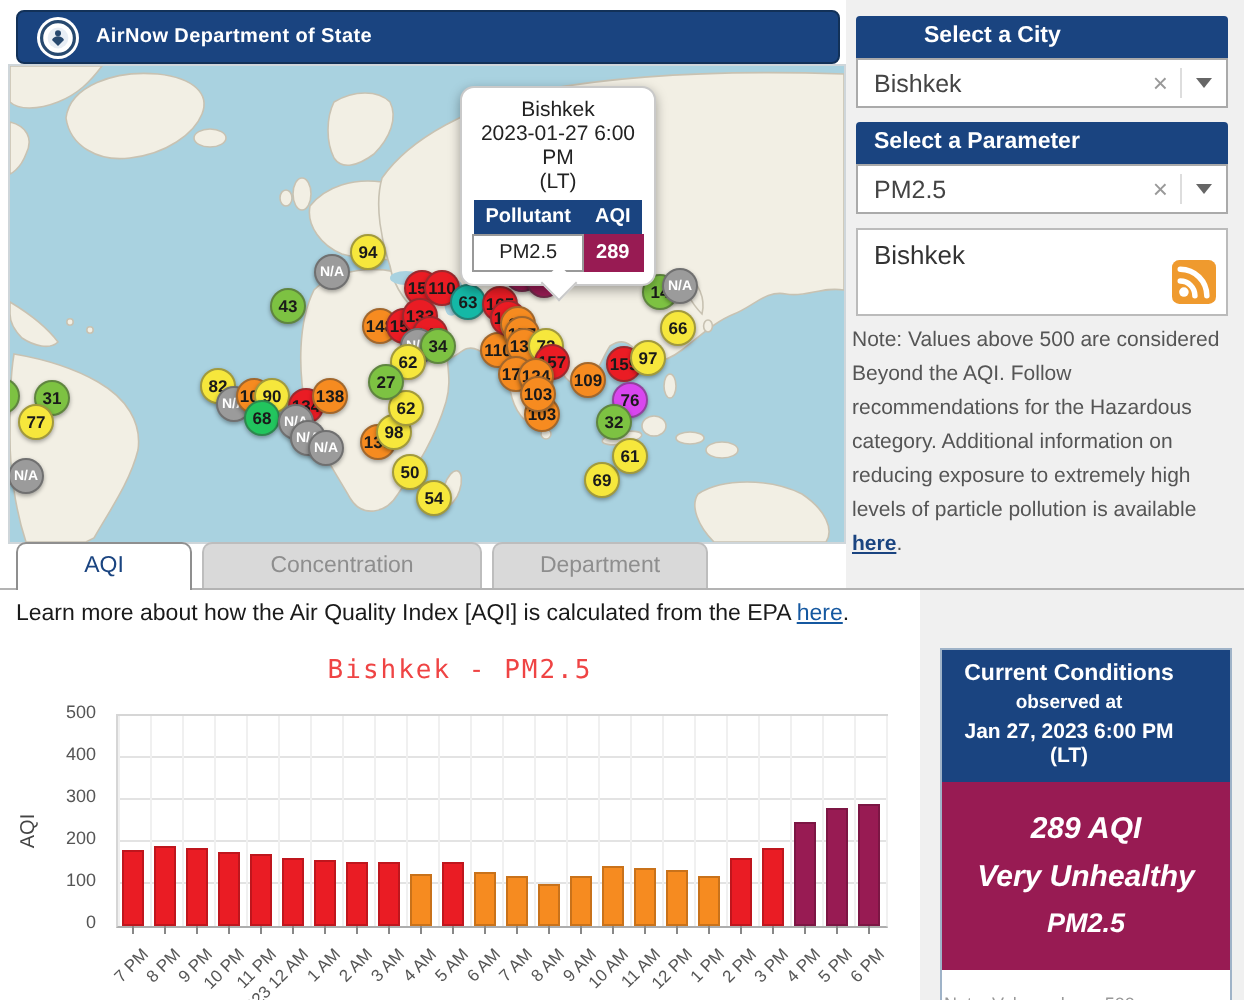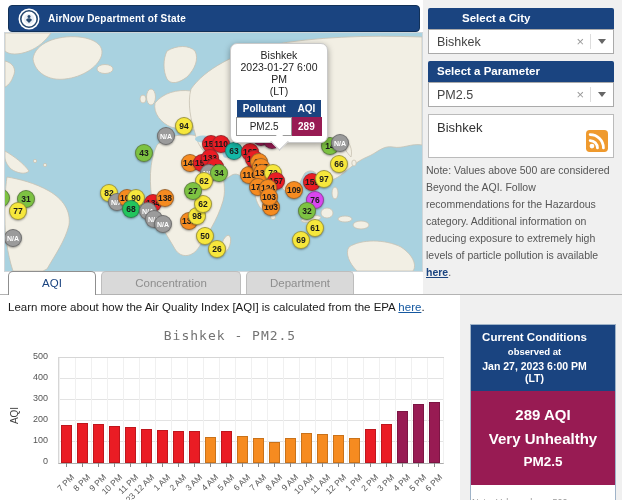--- a/index.html
+++ b/index.html
@@ -70,39 +70,39 @@
     background:#d9d9d9;color:#8e8e8e;box-sizing:border-box;cursor:pointer;
   }
   .tab.active{background:#ffffff;color:#1a4480;border-color:#8f8f8f;position:relative;z-index:4;height:24px;}
   .tabs-divider{left:0;top:294px;width:622px;border-top:1px solid #b3b3b3;}
   .content-bg{left:0;top:295px;width:460px;height:205px;background:#ffffff;}
   .learn{left:8px;top:301px;font-size:11.5px;color:#1a1a1a;background:#fff;}
   .learn a{color:#1558a0;text-decoration:underline;cursor:pointer;}
   
   .chart{left:4px;top:318px;width:452px;height:182px;background:#fff;}
   .chart-title{position:absolute;left:0;top:10px;width:452px;text-align:center;
-    font-family:"DejaVu Sans Mono",monospace;font-size:13px;color:#737373;letter-spacing:1px;}
+    font-family:"DejaVu Sans Mono",monospace;font-size:13px;color:#ef4444;letter-spacing:1px;}
   .y-axis-label{position:absolute;left:2px;top:92px;font-size:10px;color:#444;transform:rotate(-90deg);}
   .y-ticks{position:absolute;left:22px;top:39px;width:26px;height:105px;}
   .ytick{position:absolute;right:4px;font-size:9px;color:#555;}
   .plot{position:absolute;left:54px;top:39px;width:384px;height:105px;border:1px solid #d6d6d6;border-bottom:1px solid #adadad;background:#fff;box-sizing:content-box;}
   .gridline{position:absolute;left:0;width:100%;height:1px;background:#e3e3e3;}
   .vgrid{position:absolute;top:0;width:1px;height:100%;background:#f0f0f0;}
   .bar{position:absolute;bottom:0;width:11px;border:1px solid rgba(0,0,0,.18);box-sizing:border-box;}
   .x-labels{position:absolute;left:54px;top:145px;width:384px;height:37px;}
   .xtick{position:absolute;top:0;width:1px;height:4px;background:#888;}
   .xlab{position:absolute;top:9px;white-space:nowrap;font-size:8.5px;color:#555;
     transform-origin:0 0;transform:rotate(-45deg) translateX(-100%);}
   
   .cc-panel{left:470px;top:324px;width:146px;border:1px solid #9fb3c8;background:#fff;box-sizing:border-box;}
   .cc-head{background:#1a4480;color:#fff;text-align:center;padding:6px 20px 7px 3px;}
   .cc-head .l1{font-size:11.5px;font-weight:bold;}
   .cc-head .l2{font-size:9.5px;font-weight:bold;margin-top:3px;}
   .cc-head .l3{font-size:10.5px;font-weight:bold;margin-top:3px;}
-  .cc-aqi{background:#981b53;color:#fff;text-align:center;padding:15px 3px 16px 3px;}
+  .cc-aqi{background:#981b53;color:#fff;text-align:center;padding:15px 3px 16px 3px;font-style:italic;}
   .cc-aqi .a1{font-size:15px;font-weight:bold;}
   .cc-aqi .a2{font-size:15px;font-weight:bold;margin-top:7px;}
   .cc-aqi .a3{font-size:13.5px;font-weight:bold;margin-top:7px;}
   .cc-health{padding:7px 6px 8px 6px;text-align:center;}
   .cc-health .ht{font-size:10.5px;font-weight:bold;color:#222;}
   .cc-health .hb{font-size:10px;color:#555;text-align:left;line-height:1.5;margin-top:6px;}
   .bottom-clip{left:472px;top:497px;width:144px;height:3px;overflow:hidden;font-size:9px;color:#999;}
 </style>
 </head>
 <body>
@@ -168,21 +168,21 @@
       <div class="marker" style="left: 117px; top: 167px; background: #22c55e; color: rgb(26, 26, 26);">68</div>
       <div class="marker" style="left: 139px; top: 161px; background: rgb(234, 28, 36); color: rgb(26, 26, 26);">134</div>
       <div class="marker" style="left: 134px; top: 169px; background: rgb(155, 155, 155); color: rgb(255, 255, 255); font-size: 7px;">N/A</div>
       <div class="marker" style="left: 140px; top: 177px; background: rgb(155, 155, 155); color: rgb(255, 255, 255); font-size: 7px;">N/A</div>
       <div class="marker" style="left: 149px; top: 182px; background: rgb(155, 155, 155); color: rgb(255, 255, 255); font-size: 7px;">N/A</div>
       <div class="marker" style="left: 151px; top: 156px; background: rgb(246, 139, 32); color: rgb(26, 26, 26);">138</div>
       <div class="marker" style="left: 175px; top: 179px; background: rgb(246, 139, 32); color: rgb(26, 26, 26);">139</div>
       <div class="marker" style="left: 183px; top: 174px; background: rgb(246, 231, 60); color: rgb(26, 26, 26);">98</div>
       <div class="marker" style="left: 191px; top: 194px; background: rgb(246, 231, 60); color: rgb(26, 26, 26);">50</div>
       <div class="marker" style="left: 189px; top: 162px; background: rgb(246, 231, 60); color: rgb(26, 26, 26);">62</div>
-      <div class="marker" style="left: 203px; top: 207px; background: rgb(246, 231, 60); color: rgb(26, 26, 26);">26</div>
+      <div class="marker" style="left: 203px; top: 207px; background: rgb(246, 231, 60); color: rgb(26, 26, 26);">54</div>
       <div class="marker" style="left: 257px; top: 165px; background: rgb(246, 139, 32); color: rgb(26, 26, 26);">103</div>
       <div class="marker" style="left: 170px; top: 84px; background: rgb(246, 231, 60); color: rgb(26, 26, 26);">94</div>
       <div class="marker" style="left: 152px; top: 94px; background: rgb(155, 155, 155); color: rgb(255, 255, 255); font-size: 7px;">N/A</div>
       <div class="marker" style="left: 130px; top: 111px; background: rgb(125, 194, 66); color: rgb(26, 26, 26);">43</div>
       <div class="marker" style="left: 197px; top: 102px; background: rgb(234, 28, 36); color: rgb(26, 26, 26);">159</div>
       <div class="marker" style="left: 207px; top: 102px; background: rgb(234, 28, 36); color: rgb(26, 26, 26);">110</div>
       <div class="marker" style="left: 220px; top: 109px; background: #14b8a6; color: rgb(26, 26, 26);">63</div>
       <div class="marker" style="left: 176px; top: 121px; background: rgb(246, 139, 32); color: rgb(26, 26, 26);">148</div>
       <div class="marker" style="left: 188px; top: 121px; background: rgb(234, 28, 36); color: rgb(26, 26, 26);">153</div>
       <div class="marker" style="left: 196px; top: 116px; background: rgb(234, 28, 36); color: rgb(26, 26, 26);">133</div>

